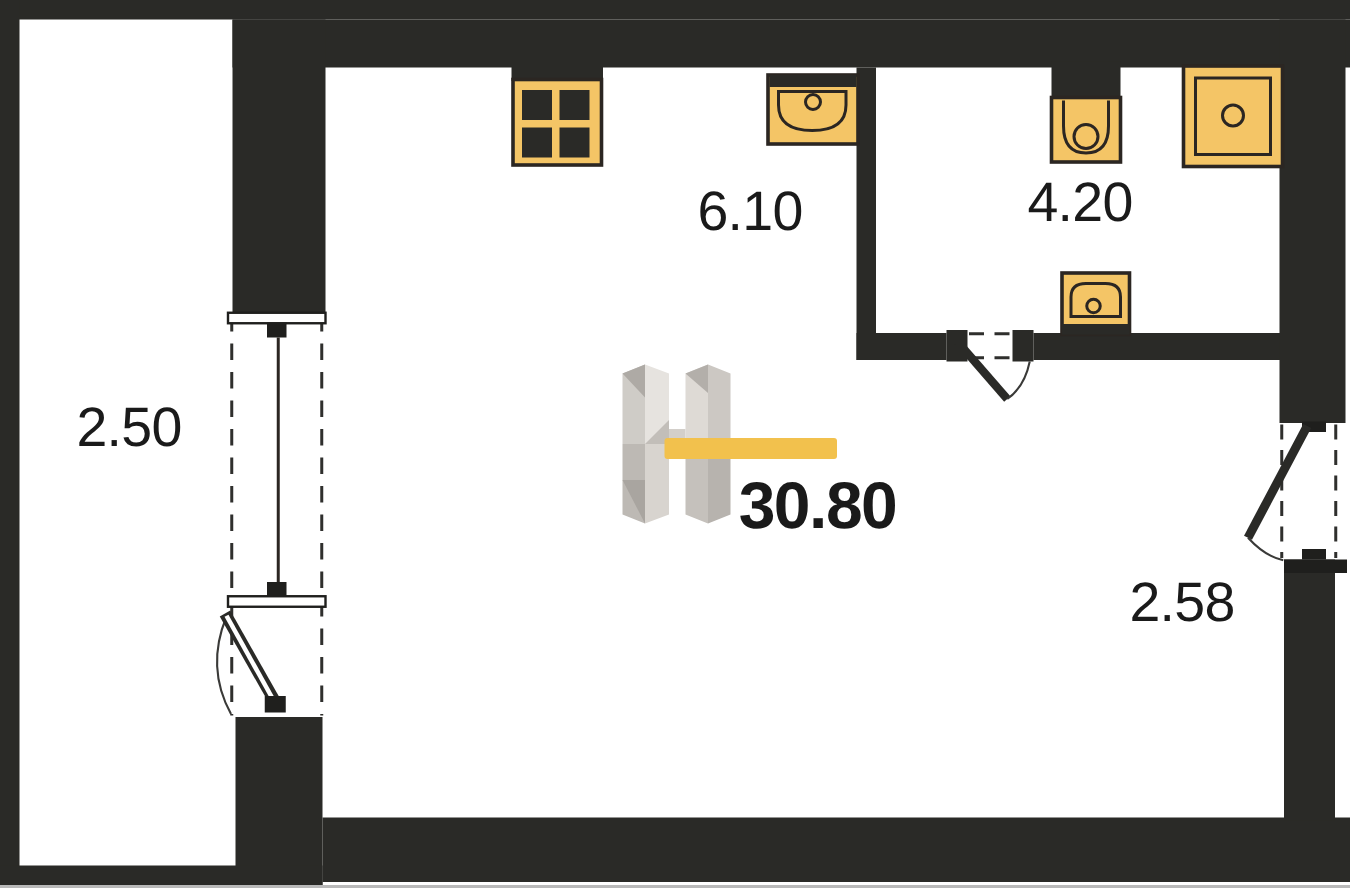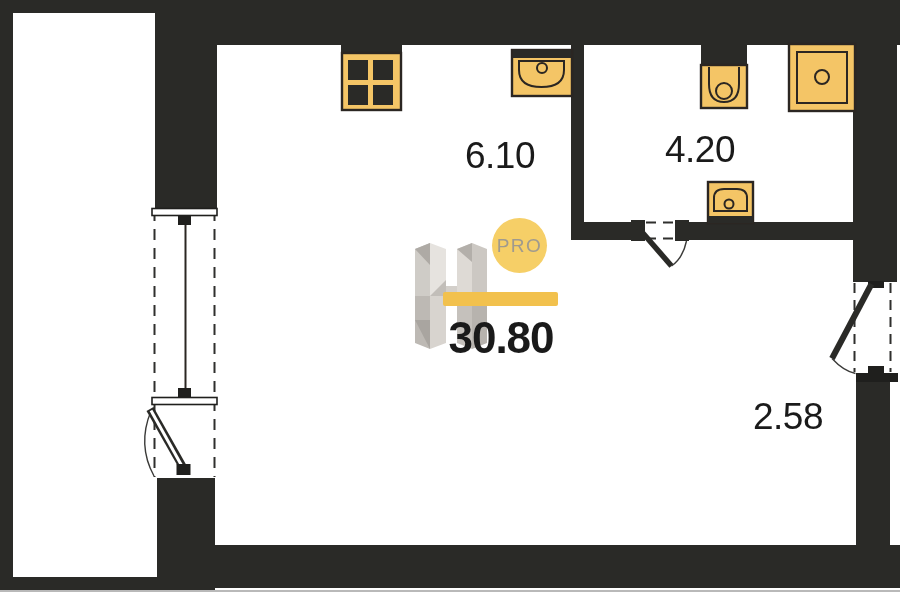--- a/index.html
+++ b/index.html
@@ -6,26 +6,26 @@
   #stage {
     position:relative; width:900px; height:592px; overflow:hidden;
     background:#fff; font-family:"Liberation Sans", sans-serif;
   }
   .wall { position:absolute; background:var(--wall,#2a2a27); }
   .overlay { position:absolute; left:0; top:0; width:900px; height:592px; }
 
   .area-label {
     position:absolute; transform:translateX(-50%);
     font:400 37px/1 "Liberation Sans", sans-serif;
-    color:var(--text,#1a1a1a); white-space:nowrap; letter-spacing:-0.5px;margin-top:15px;
+    color:var(--text,#1a1a1a); white-space:nowrap; letter-spacing:-0.5px;
   }
   .total-area {
     position:absolute; transform:translateX(-50%);
     font:700 44px/1 "Liberation Sans", sans-serif;
-    color:var(--text,#1a1a1a); letter-spacing:-1px; white-space:nowrap;
+    color:var(--text,#1a1a1a); letter-spacing:-1px; white-space:nowrap;margin-left:44px;
   }
   .logo-bar {
     position:absolute; left:443px; top:292px; width:115px; height:14px;
     background:var(--bar,#f2c14d); border-radius:2px;
   }
   .logo-badge {
     position:absolute; left:492px; top:218px; width:55px; height:55px;
     border-radius:50%; background:var(--badge,#f6cf67);
     display:flex; align-items:center; justify-content:center;
   }
@@ -148,24 +148,22 @@
       <polygon points="415,320 430,349 430,320" fill="#a9a5a0"></polygon>
       <polygon points="446,286 457,286 457,306 446,306" fill="#d3cfca"></polygon>
       <polygon points="457,249 472,243 472,296 457,296" fill="#dedad5"></polygon>
       <polygon points="472,243 487,249 487,296 472,296" fill="#ccc8c3"></polygon>
       <polygon points="457,296 472,296 472,349 457,343" fill="#c5c1bc"></polygon>
       <polygon points="472,296 487,296 487,343 472,349" fill="#b7b3ae"></polygon>
       <polygon points="457,249 472,262 472,243" fill="#b3afaa"></polygon>
     </g>
   </svg>
 
+  <div class="area-label" style="left:86px;top:266px">2.50</div>
   <div class="area-label" style="left:500px;top:122px">6.10</div>
-  <div class="area-label" style="left:700px;top:116px">4.20</div>
+  <div class="area-label" style="left:720px;top:116px">4.20</div>
   <div class="area-label" style="left:788px;top:383px">2.58</div>
 
   <div class="logo-bar"></div>
-  <div class="logo-badge">
-    <span>PRO</span>
-  </div>
   <div class="total-area" style="left:501px;top:316px">30.80</div>
 
   <div class="frame-bottom"></div>
 </div>
 
 </body></html>

